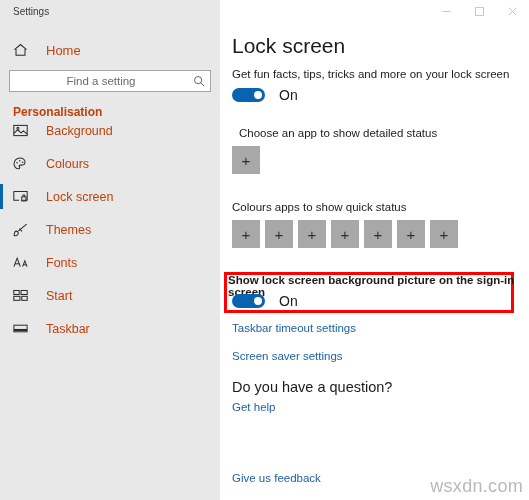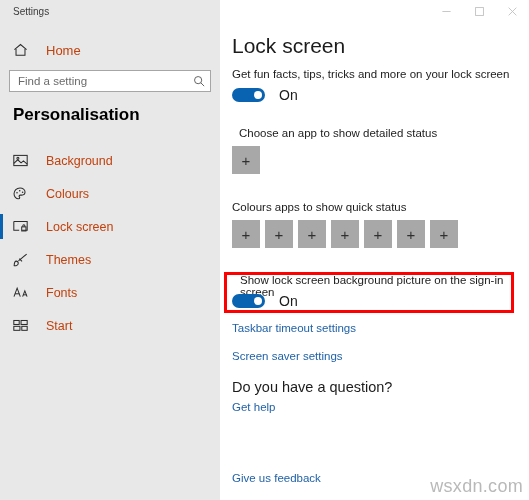--- a/index.html
+++ b/index.html
@@ -80,43 +80,44 @@
   .search-input {
     border: 0;
     outline: 0;
     background: transparent;
     font-family: "Liberation Sans", sans-serif;
     font-size: 11.5px;
     color: #5a5a5a;
     padding: 0 4px 0 8px;
     flex: 1;
     height: 100%;
+    text-align: center;
   }
   .search-input::placeholder { color: #6b6b6b; opacity: 1; }
   .search-icon {
     width: 22px;
     display: flex;
     align-items: center;
     justify-content: center;
     color: #5a5a5a;
   }
 
   .section-label {
     position: absolute;
     left: 13px;
     top: 105px;
-    font-size: 17px;
+    font-size: 12px;
     font-weight: bold;
-    color: #000000;
+    color: #c2410c;
   }
 
   .nav-list {
     position: absolute;
     left: 0;
-    top: 144px;
+    top: 114px;
     width: 201px;
   }
   .nav-item {
     position: relative;
     height: 33px;
     display: flex;
     align-items: center;
     padding-left: 13px;
     box-sizing: border-box;
   }
@@ -243,22 +244,23 @@
     position: absolute;
     left: 4px;
     top: 272px;
     width: 290px;
     height: 41px;
     border: 3px solid #ff0000;
     box-sizing: border-box;
   }
   .lbl-signin {
     position: absolute;
-    left: 20px;
+    left: 8px;
     top: 274px;
+    font-weight: bold;
   }
   .row-signin-toggle {
     position: absolute;
     left: 12px;
     top: 293px;
   }
 
   .link {
     position: absolute;
     left: 12px;
@@ -386,20 +388,29 @@
           <svg width="15" height="13" viewBox="0 0 16 14" fill="none" stroke="currentColor" stroke-width="1.1">
             <rect x="0.8" y="1.6" width="5.8" height="4.3"></rect>
             <rect x="8.6" y="1.6" width="6.6" height="4.3"></rect>
             <rect x="0.8" y="7.9" width="6.6" height="4.3"></rect>
             <rect x="9.4" y="7.9" width="5.8" height="4.3"></rect>
           </svg>
         </span>
         <span class="nav-label">Start</span>
       </div>
 
+      <div class="nav-item">
+        <span class="nav-icon">
+          <svg width="15" height="11" viewBox="0 0 16 12" fill="none" stroke="currentColor" stroke-width="1.1">
+            <rect x="0.8" y="2.4" width="14.4" height="7.2"></rect>
+            <path d="M0.8 7.6H15.2" stroke-width="2.2"></path>
+          </svg>
+        </span>
+        <span class="nav-label">Taskbar</span>
+      </div>
 
     </div>
   </div>
 
   <div class="content">
 
     <div class="titlebar">
       <div class="win-btn">
         <svg width="11" height="11" viewBox="0 0 12 12" stroke="currentColor" stroke-width="1">
             <path d="M1.5 6H10.5"></path>

